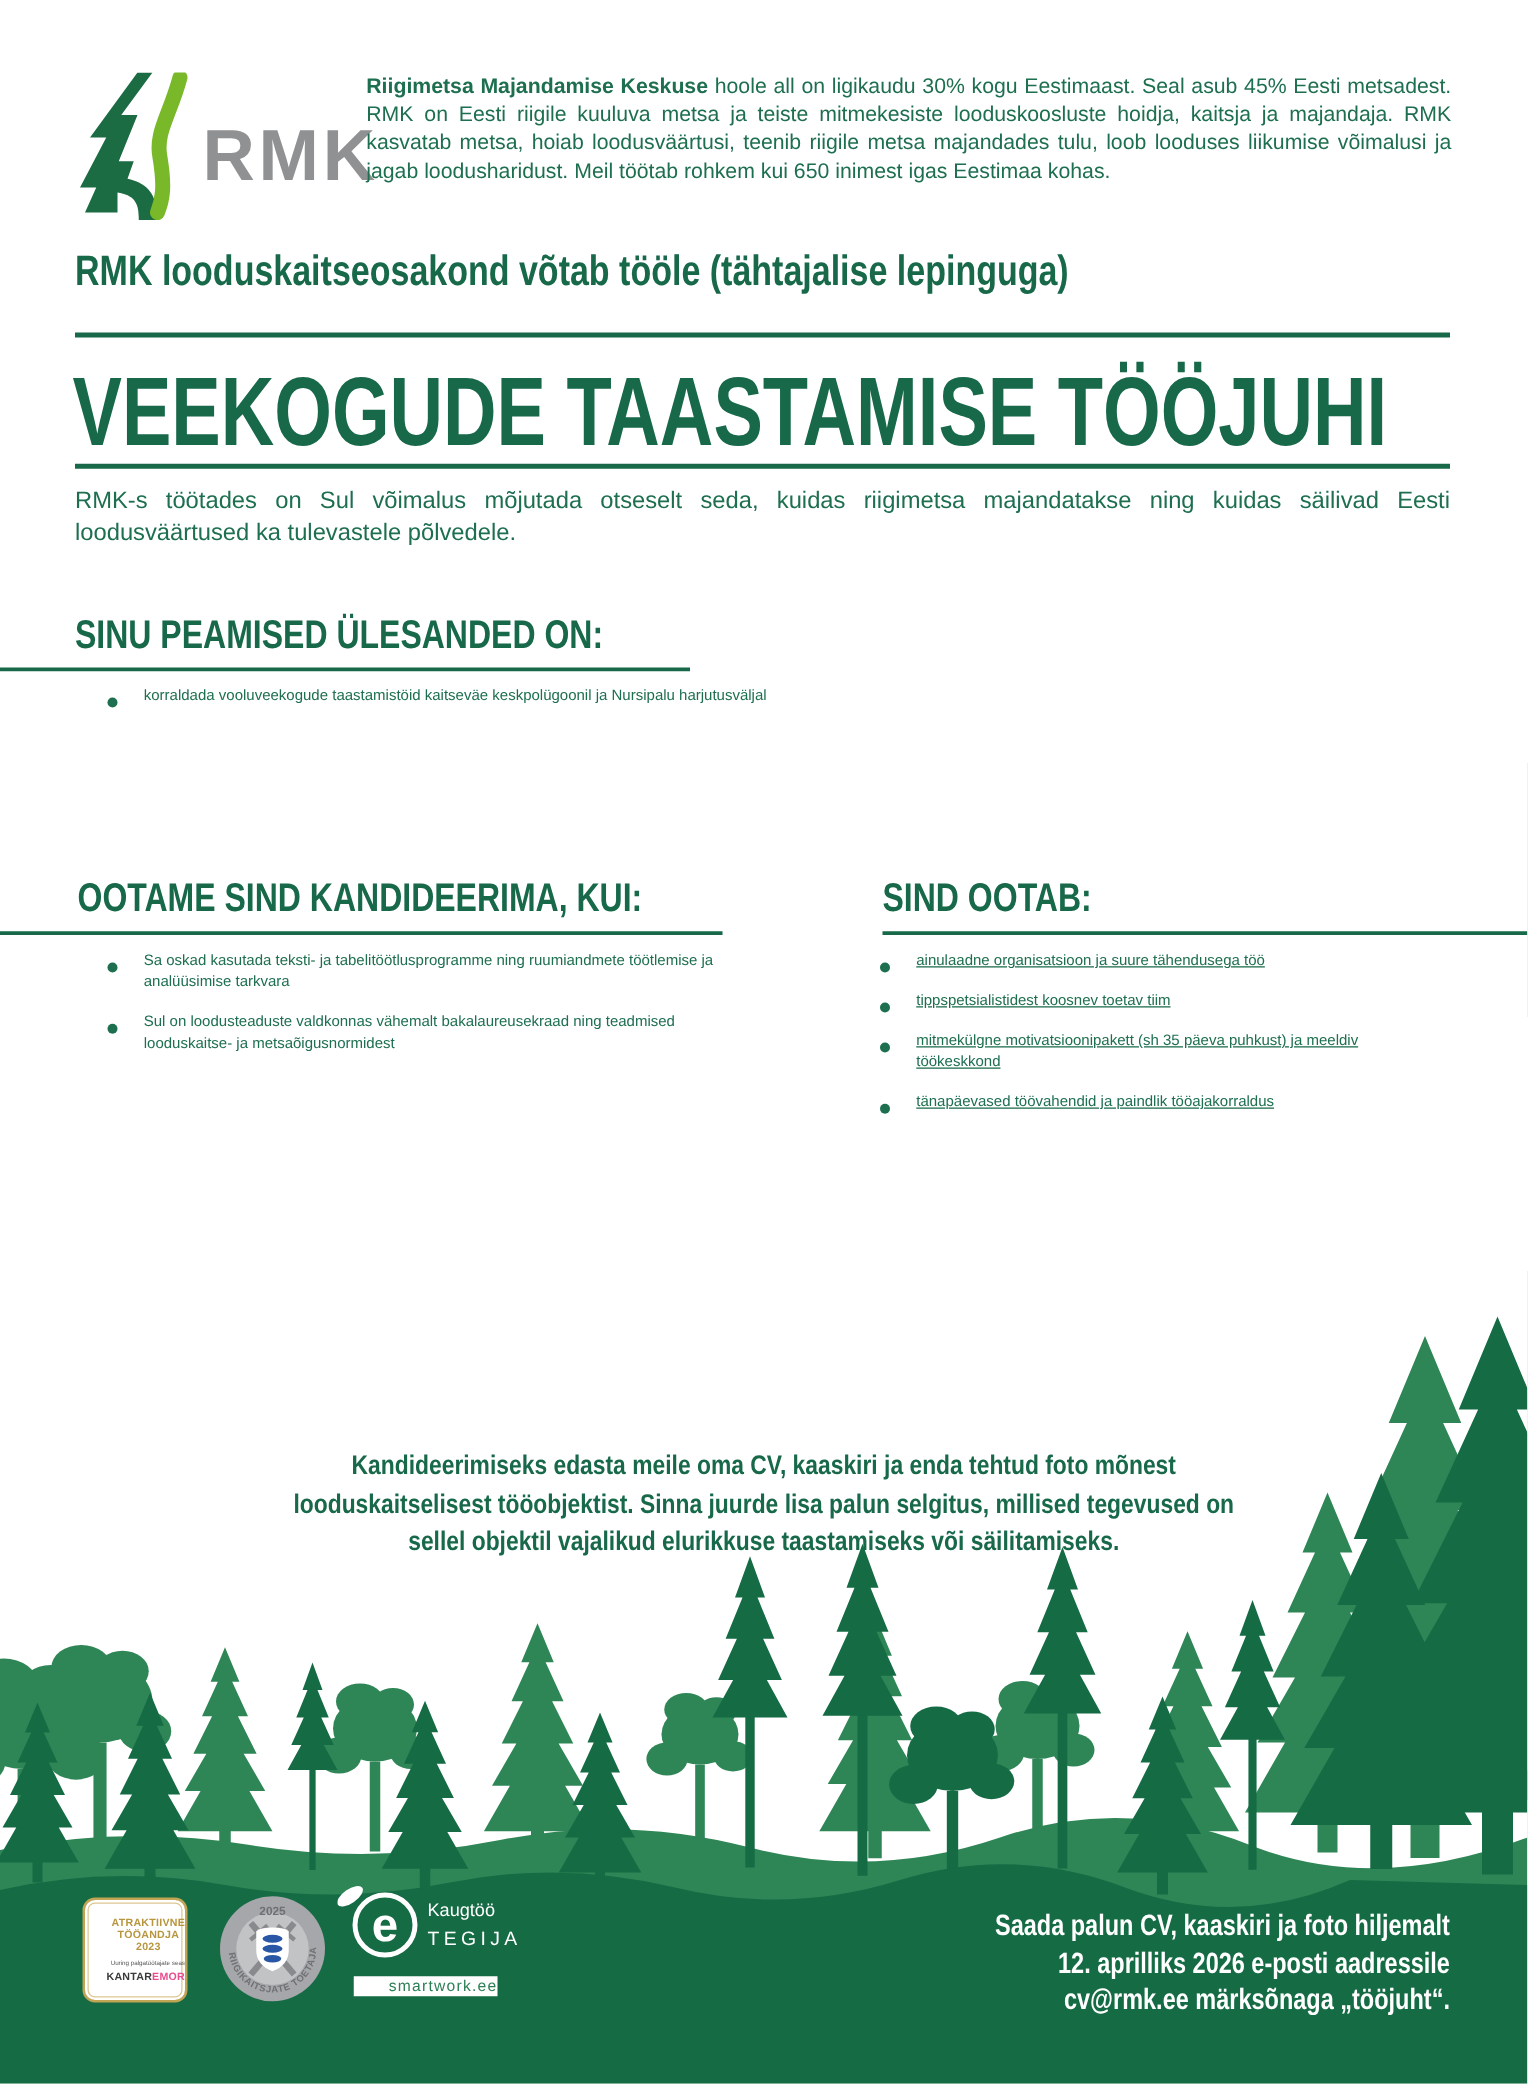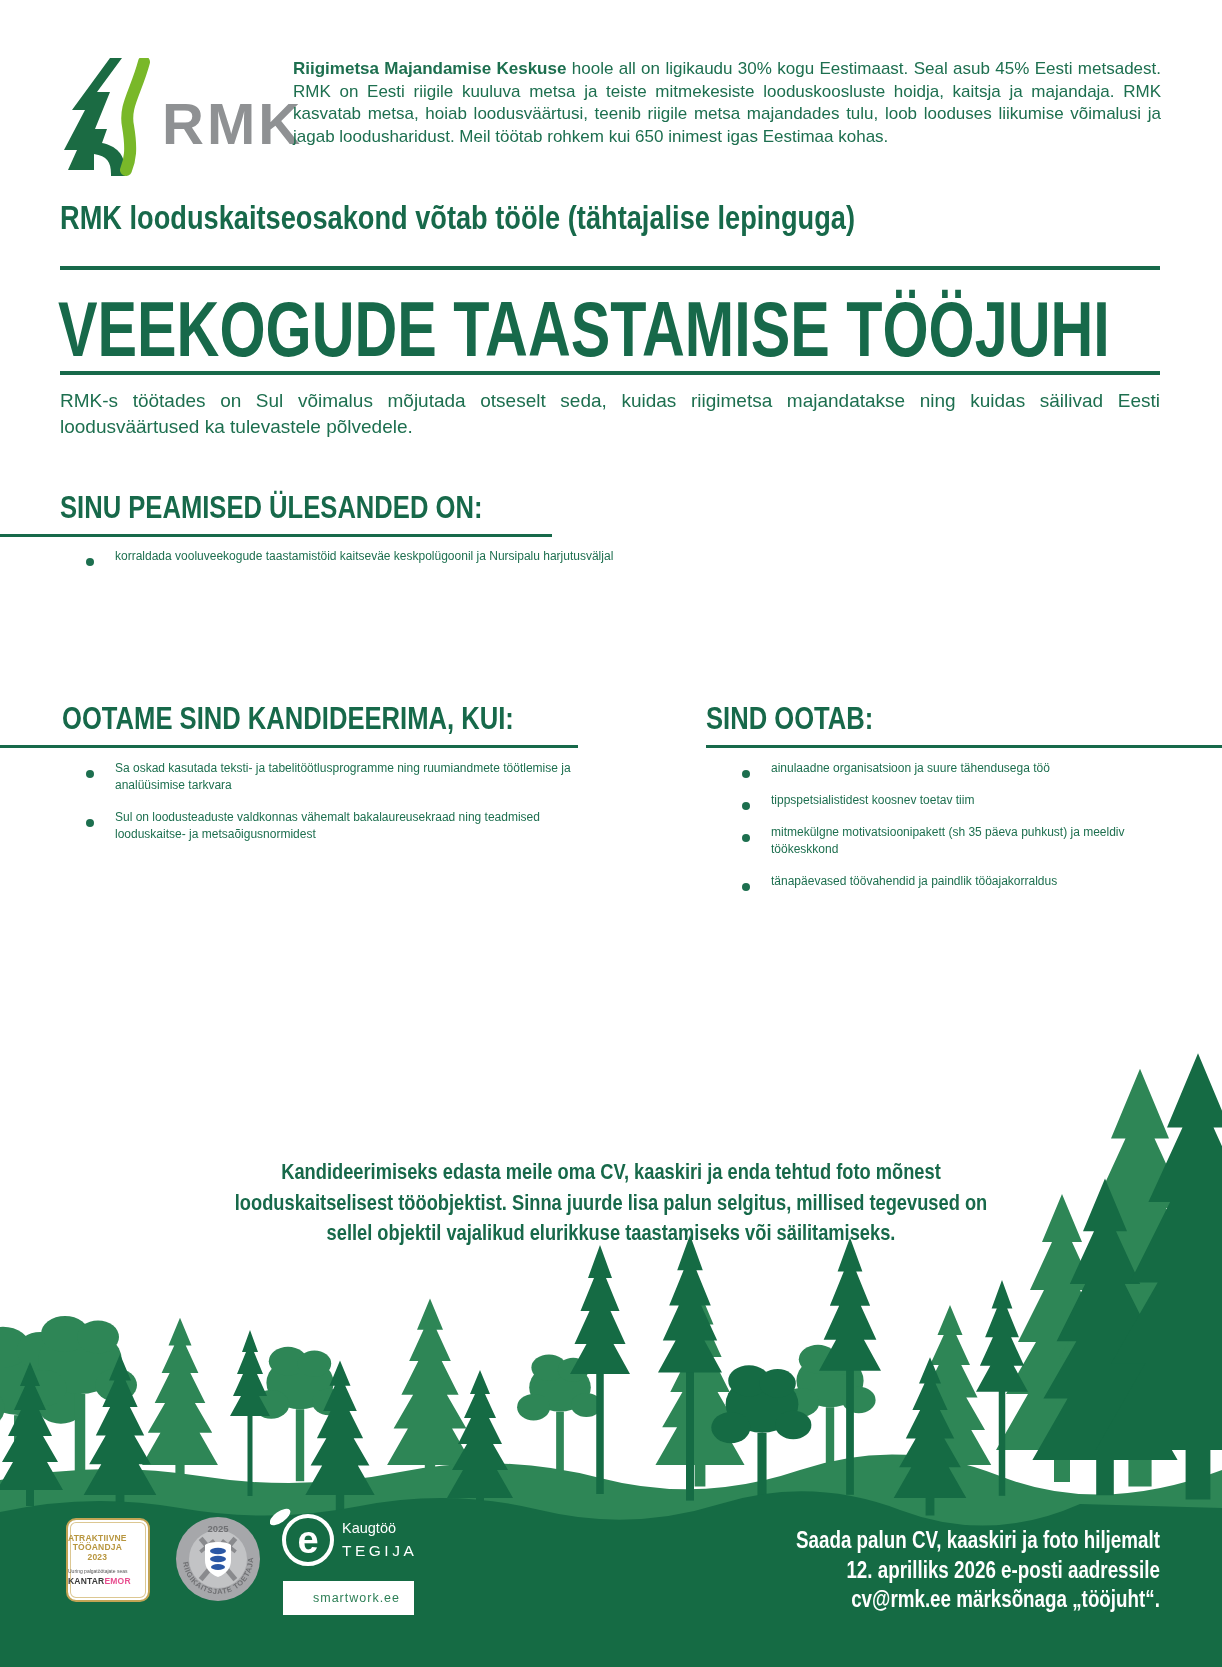--- a/index.html
+++ b/index.html
@@ -51,47 +51,47 @@
     position:relative;padding-left:55px;margin-bottom:15px;
     font-size:12px;line-height:1.42;color:#1d6f4f;
   }
   ul.blist li::before{
     content:"";position:absolute;left:26px;top:10px;width:8px;height:8px;
     border-radius:50%;background:#1d6f4f;
   }
   .tasks-list{left:60px;top:548px;width:935px;}
   .cand-list{left:60px;top:760px;width:515px;}
   .cand-list li{padding-left:55px;}
-  .offer-list{left:716px;top:760px;width:450px;}
+  .offer-list{left:678px;top:760px;width:450px;text-decoration:underline;}
   
   .apply{
     position:absolute;left:141px;top:1157px;width:940px;margin:0;
     font-size:21.5px;font-weight:700;line-height:1.42;text-align:center;color:#17694a;
     transform:scaleX(.85);transform-origin:50% 0;
   }
   
   .forest{position:absolute;left:0;top:1020px;width:1222px;height:647px;}
   
   .badge-kantar{
     position:absolute;left:66px;top:1518px;width:80px;height:80px;
     background:#fff;border:2px solid #c2a455;border-radius:10px;
     box-shadow:inset 0 0 0 2px #ffffff, inset 0 0 0 3px #dcc792;
-    display:flex;flex-direction:column;align-items:flex-start;justify-content:center;
+    display:flex;flex-direction:column;align-items:flex-end;justify-content:center;
     text-align:center;
   }
   .k-title{font-size:8.5px;font-weight:700;color:#b8963f;line-height:1.12;letter-spacing:.2px;}
   .k-sub{font-size:5px;color:#555;margin-top:6px;}
   .k-brand{font-size:8.5px;font-weight:700;margin-top:2px;letter-spacing:.2px;}
   .k-brand .k1{color:#3a3a3a;}
   .k-brand .k2{color:#e84e8f;}
   .badge-defence{position:absolute;left:175px;top:1516px;}
   .badge-remote{position:absolute;left:270px;top:1498px;}
   .smartwork{
-    position:absolute;left:283px;top:1581px;width:115px;height:34px;
-    background:#fff;display:flex;align-items:center;justify-content:center;padding-left:16px;
+    position:absolute;left:283px;top:1581px;width:115px;height:16px;
+    background:#fff;display:flex;align-items:center;justify-content:flex-end;
   }
   .smartwork span{font-size:12.5px;color:#2c7f55;letter-spacing:1px;}
   
   .contact{
     position:absolute;right:62px;top:1526px;text-align:right;color:#ffffff;
     font-size:23.5px;font-weight:700;line-height:1.26;white-space:nowrap;
     transform:scaleX(.80);transform-origin:100% 0;
   }
 </style>
 </head>

